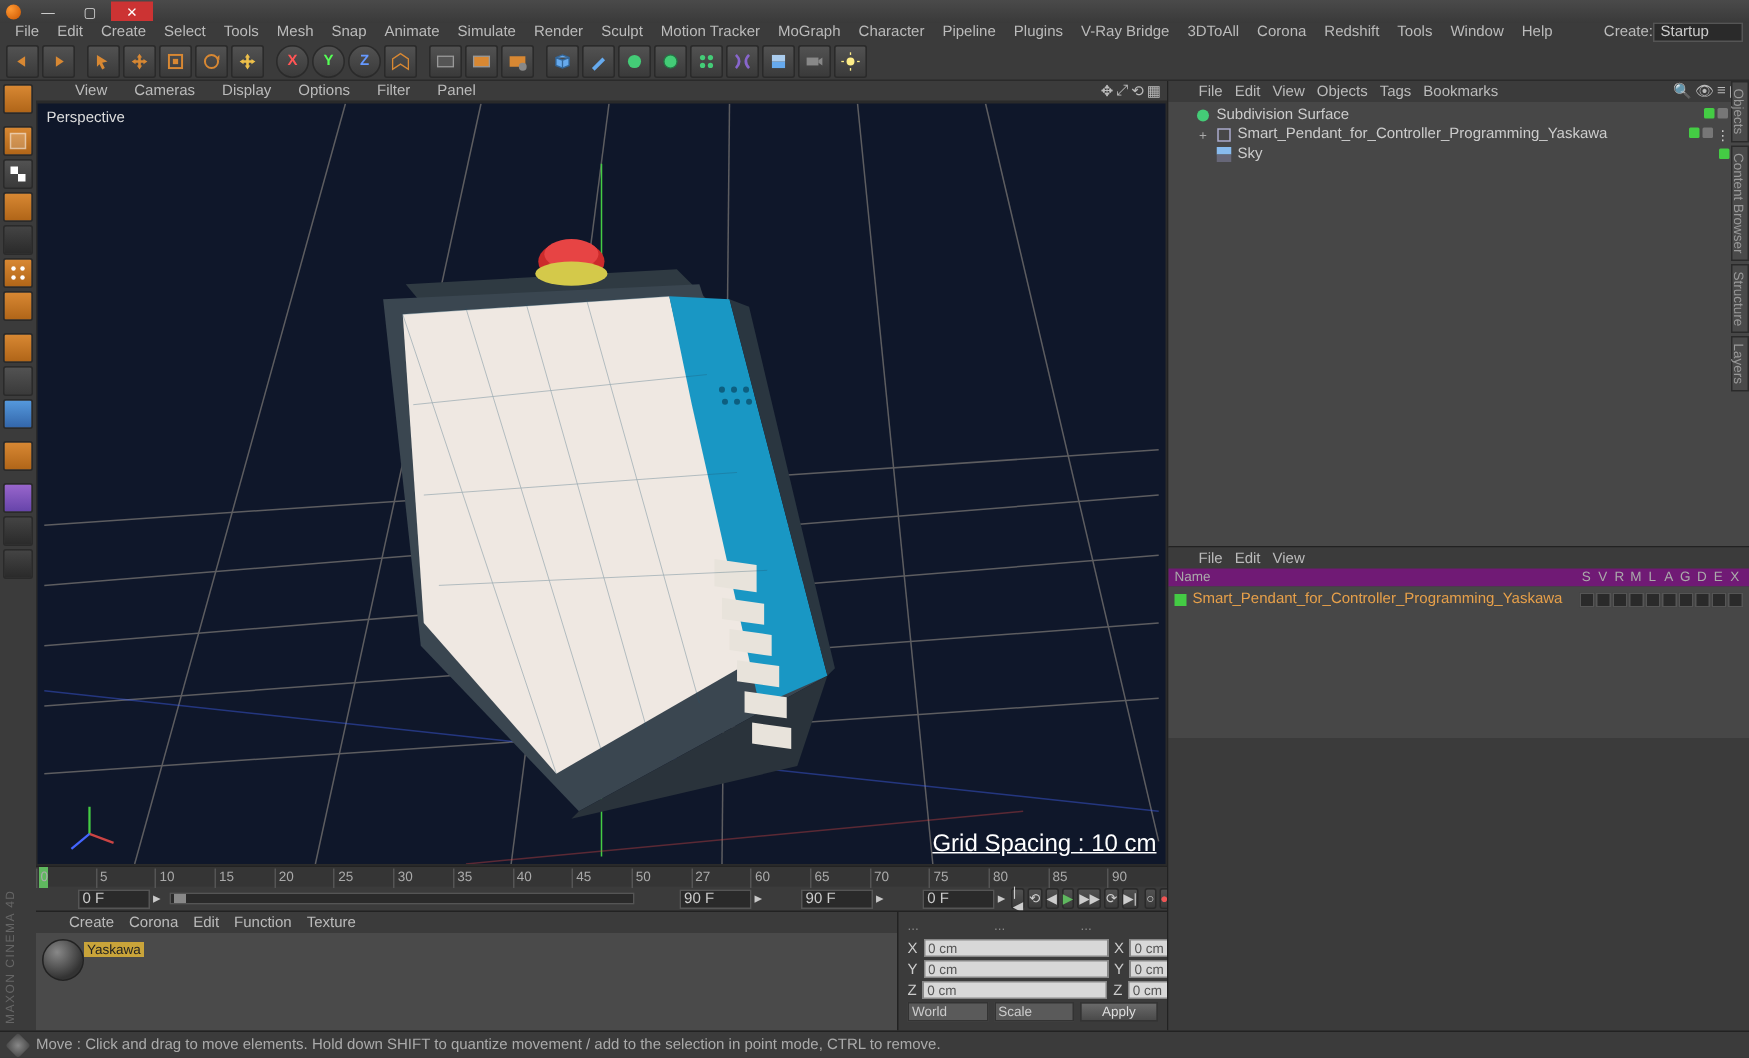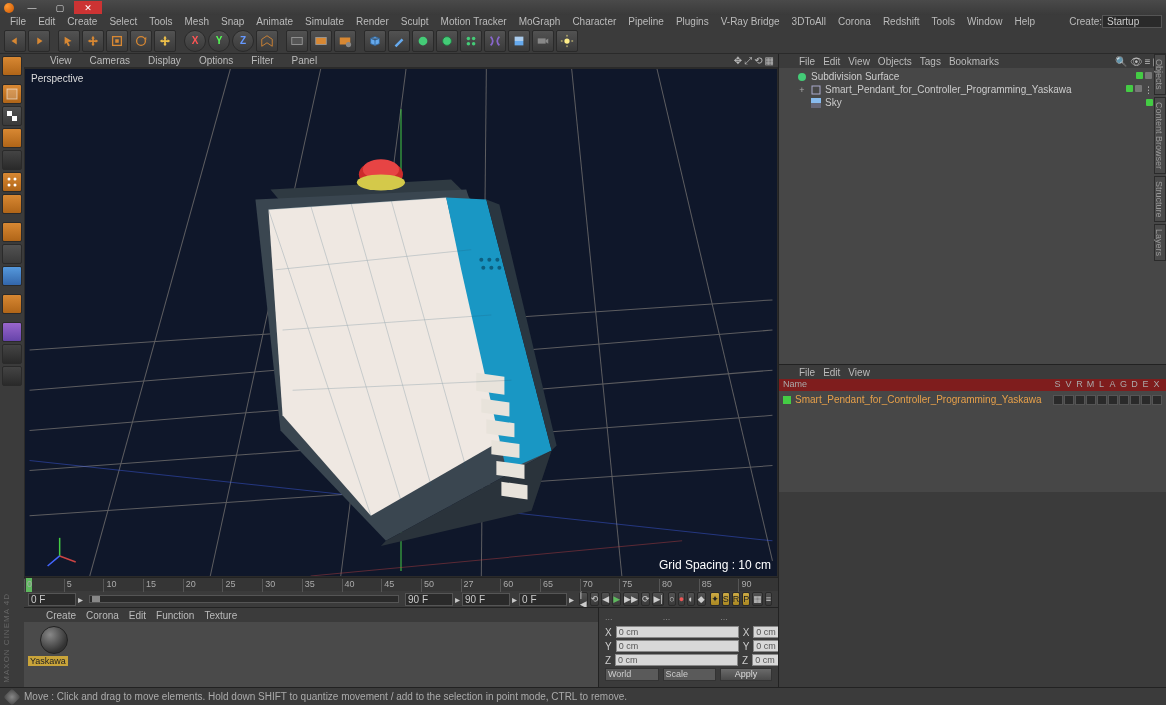--- a/index.html
+++ b/index.html
@@ -42,50 +42,50 @@
 
 .center { flex: 1; display: flex; flex-direction: column; min-width: 0; }
 
 
 .vp-header { height: 14px; background: #3b3b3b; display: flex; align-items: center; padding: 0 4px; font-size: 10px; color: #bbb; border-bottom: 1px solid #2a2a2a; gap: 10px; }
 .vp-header .vhitem { padding: 0 4px; }
 .vp-header .vhsp { flex:1; }
 .vp-icons { display:flex; gap:2px; font-size:10px; }
 
 .vp-label { position:absolute; top:4px; left:6px; font-size:10px; color:#ddd; z-index:5; }
-.vp-grid-label { position:absolute; bottom:4px; right:6px; font-size:12px; color:#fff; z-index:5; }
+.vp-grid-label { position:absolute; bottom:4px; right:6px; font-size:16px; color:#fff; z-index:5;text-decoration:underline; }
 
 
 .viewport { flex: 1; position: relative; background: #0f172a; border: 1px solid #2a2a2a; overflow: hidden; }
 .viewport svg.scene { position:absolute; inset:0; width:100%; height:100%; }
 
 
 .timeline { height: 14px; background: #353535; position: relative; border-top:1px solid #222; }
 .timeline .ticks { position:absolute; inset:0; display:flex; }
 .timeline .tick { flex:1; border-left:1px solid #555; font-size:9px; color:#aaa; padding-left:2px; position:relative; top:1px; }
 .timeline .marker { position:absolute; left:2px; top:0; width:6px; height:14px; background:#5fb85f; }
 
 
 .playback { height: 16px; background: #3b3b3b; display:flex; align-items:center; padding:0 4px; gap:2px; font-size:10px; }
-.pb-field { width:48px; height:13px; background:#2a2a2a; border:1px solid #555; color:#ccc; font-size:10px; padding:0 2px; }
+.pb-field { width:48px; height:13px; background:#2a2a2a; border:1px solid #555; color:#ccc; font-size:10px; padding:0 2px;margin-left:24px; }
 .pb-slider { flex:0 0 310px; height:8px; background:#2a2a2a; border:1px solid #555; margin:0 4px; position:relative; }
 .pb-slider-thumb { position:absolute; left:2px; top:0; width:8px; height:6px; background:#888; }
 .pbtn { width:16px; height:14px; background:linear-gradient(#525252,#3a3a3a); border:1px solid #2a2a2a; border-radius:2px; display:flex;align-items:center;justify-content:center; font-size:9px; color:#ccc; }
 .pbtn.green { color:#5fb85f; }
 .pbtn.red { color:#ee5555; }
 .pbtn.yellow { background: linear-gradient(#ccaa44,#aa8822); color:#222; }
 .pb-spacer{ flex:1; }
 
 
 .bottompanels { height: 80px; display:flex; background:#3b3b3b; border-top:1px solid #222; }
 
 .matpanel { flex:1; display:flex; flex-direction:column; }
 .matpanel-head { height:14px; background:#3b3b3b; display:flex; align-items:center; padding:0 4px; gap:10px; font-size:10px; color:#bbb; }
 .matpanel-body { flex:1; background:#4a4a4a; padding:4px; display:flex; gap:6px; }
-.mat-swatch { display:flex; flex-direction:column; align-items:flex-end; }
+.mat-swatch { display:flex; align-items:flex-start; }
 .mat-ball { width:28px; height:28px; border-radius:50%; background: radial-gradient(circle at 35% 30%, #888, #333 70%); border:1px solid #222; }
 .mat-label { font-size:9px; background:#c9a43a; color:#222; padding:0 2px; margin-top:2px; }
 
 .coordpanel { width:180px; background:#3b3b3b; border-left:1px solid #222; display:flex; flex-direction:column; padding:4px 6px; gap:2px; font-size:10px; }
 .coordpanel-head { height:12px; display:flex; gap:6px; color:#888; font-size:9px; }
 .coord-row { display:flex; align-items:center; gap:4px; }
 .coord-row .lbl { width:10px; color:#ccc; }
 .coord-row .fld { flex:1; height:12px; background:#d8d8d8; border:1px solid #888; color:#555; font-size:9px; padding:0 2px; }
 .coord-dd { flex:1; height:13px; background:#5a5a5a; border:1px solid #333; color:#ccc; font-size:9px; padding:0 2px; }
 .apply-btn { width:52px; height:13px; background:linear-gradient(#6a6a6a,#4a4a4a); border:1px solid #333; font-size:9px; color:#ddd; text-align:center; }
@@ -103,21 +103,21 @@
 .obj-row .ind { display:inline-block; }
 .obj-icon { width:10px; height:10px; display:inline-block; }
 .obj-dots { margin-left:auto; display:flex; gap:2px; }
 .dot { width:7px; height:7px; border-radius:1px; }
 .dot.green{background:#44cc44;} .dot.grey{background:#777;} .dot.red{background:#cc4444;}
 
 .objmgr { display:flex; flex-direction:column; height: 310px; }
 
 .takemgr { display:flex; flex-direction:column; flex:1; border-top:1px solid #222; }
 .takemgr-head { height:14px; background:#3b3b3b; display:flex; align-items:center; padding:0 4px; gap:8px; font-size:10px; color:#bbb; }
-.take-hdr { height:12px; background:#7f1d1d; display:flex; font-size:9px; color:#aaa; padding:0 4px; }
+.take-hdr { height:12px; background:#701a75; display:flex; font-size:9px; color:#aaa; padding:0 4px; }
 .take-hdr .namecol{flex:1;}
 .take-hdr .c{width:11px;text-align:center;}
 .take-body { flex:1; background:#474747; padding:2px 4px; }
 .take-row { display:flex; align-items:center; height:13px; font-size:10px; }
 .take-row .sw{ width:8px;height:8px;background:#44cc44;margin-right:4px; }
 .take-row .nm{ color:#e7a04a; flex:1; }
 .take-row .cells{display:flex;gap:1px;}
 .take-row .cell{width:10px;height:10px;background:#2a2a2a;border:1px solid #555;} 
 
 .attrmgr { flex:2; background:#3b3b3b; }

